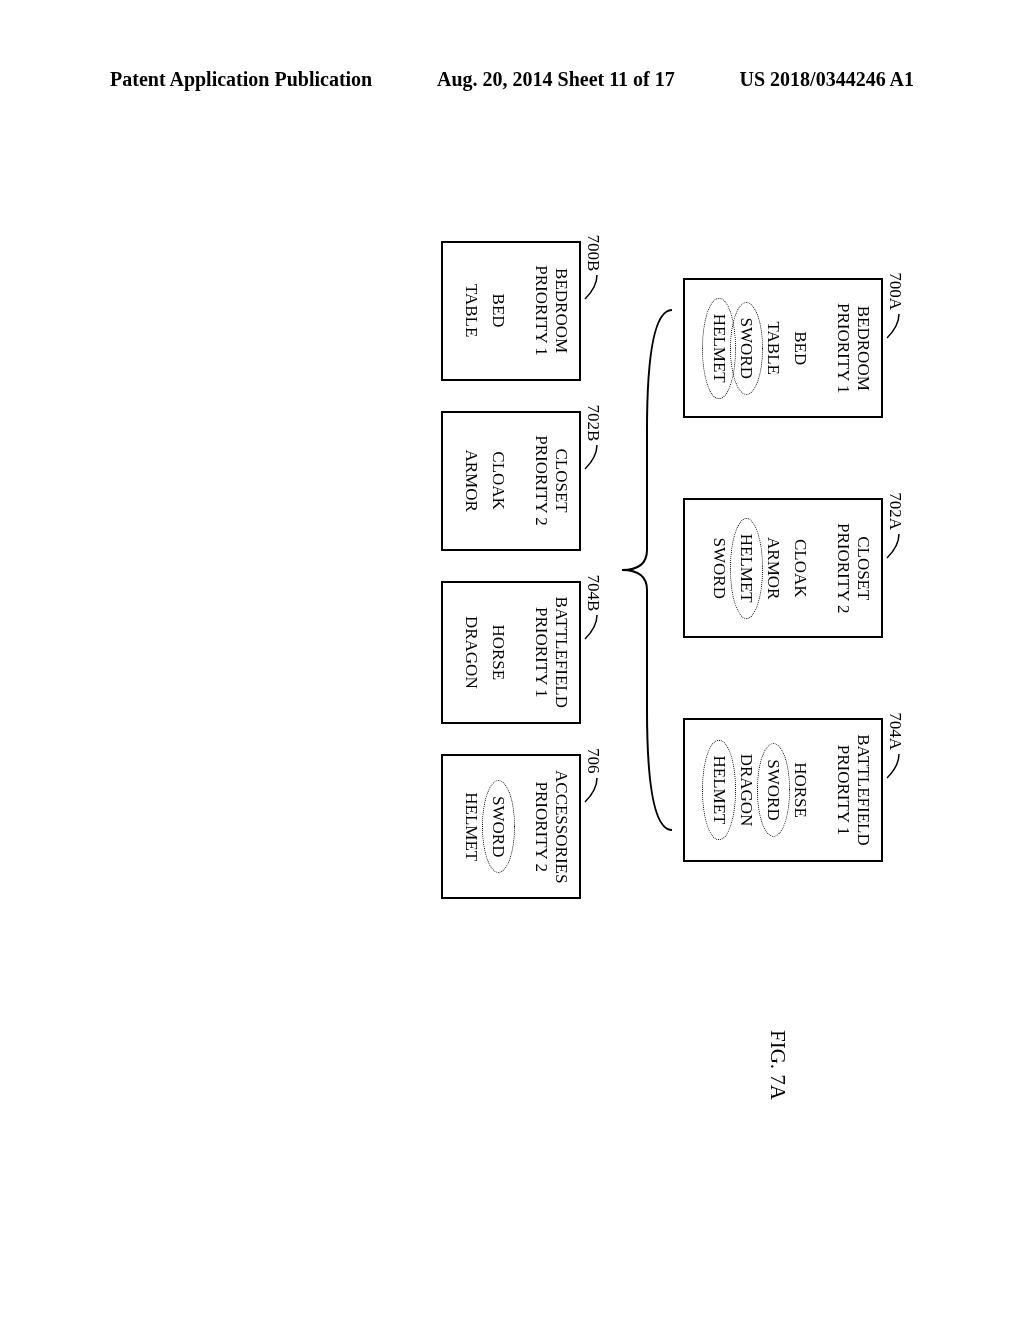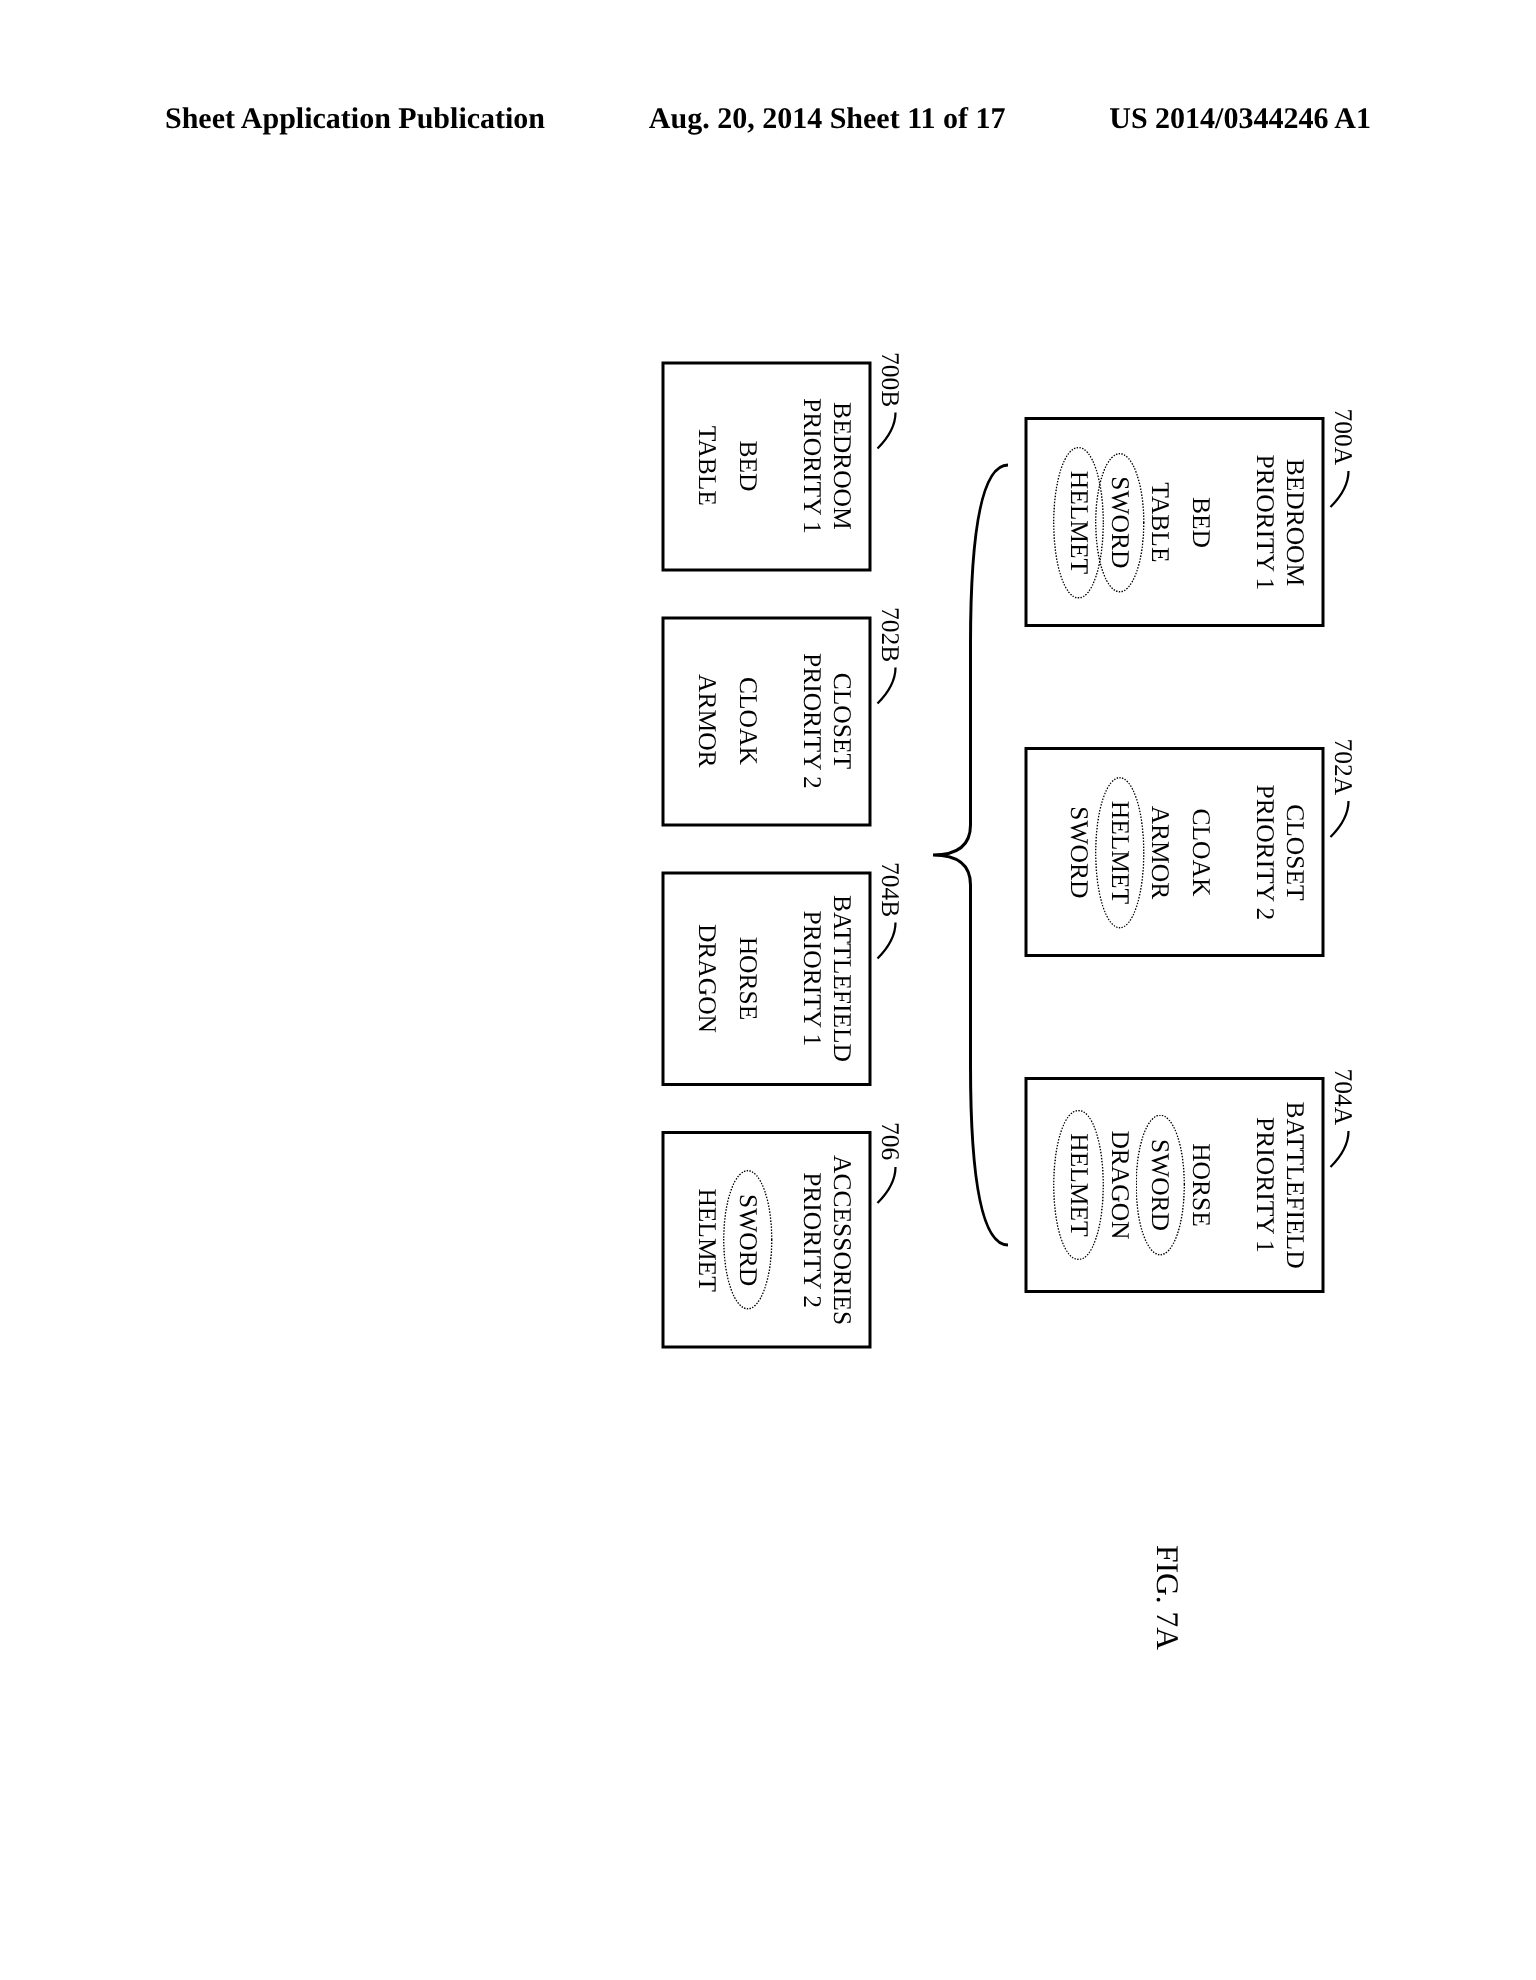--- a/index.html
+++ b/index.html
@@ -122,23 +122,23 @@
     top: 1030px;
     transform: rotate(90deg);
     transform-origin: left top;
     font-size: 21px;
   }
 </style>
 </head>
 <body>
 
 <div class="header">
-  <span class="left">Sheet Application Publication</span>
+  <span class="left">Patent Application Publication</span>
   <span class="middle">Aug. 20, 2014  Sheet 11 of 17</span>
-  <span class="right">US 2014/0344246 A1</span>
+  <span class="right">US 2018/0344246 A1</span>
 </div>
 
 <div class="figure-area">
 
   <div class="row top">
 
     <div class="box-group">
       <div class="ref-label">
         <span>700A</span>
         <span class="leader">

